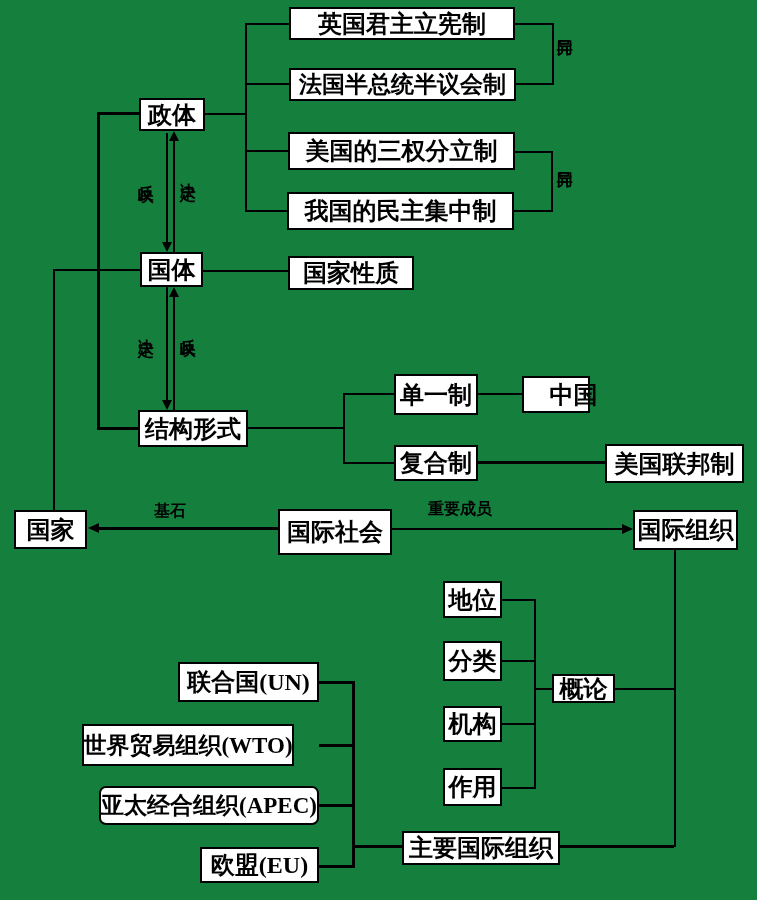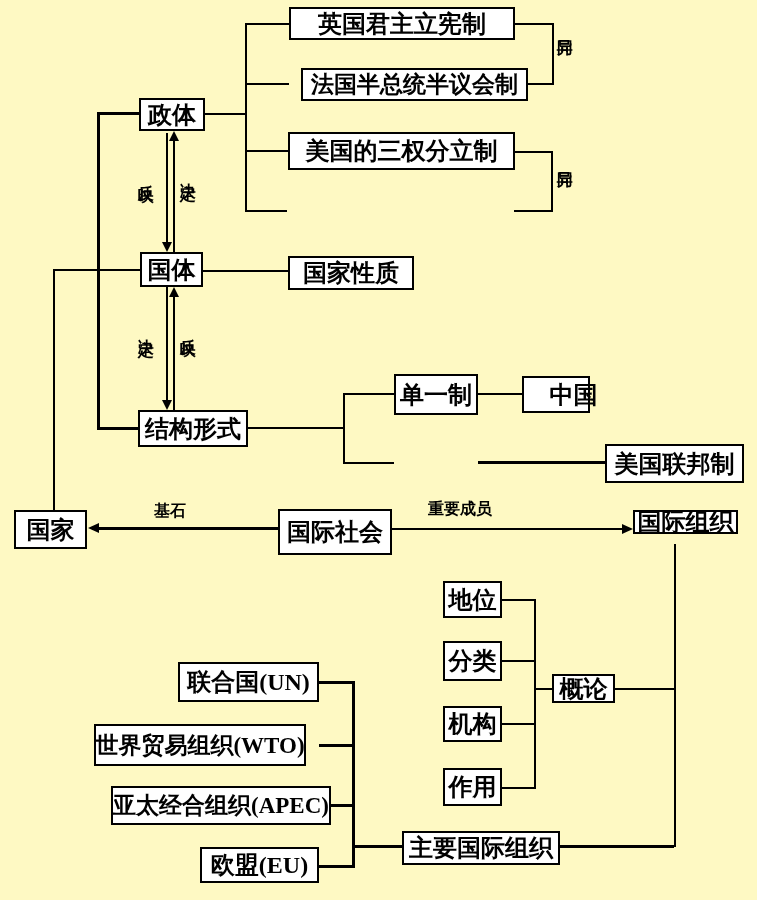--- a/index.html
+++ b/index.html
@@ -1,26 +1,26 @@
 <!DOCTYPE html>
 <html><head>
 <meta charset="utf-8">
 <style>
   html,body{margin:0;padding:0;background:#ffffff;}
   #stage{
-    position:relative;width:757px;height:900px;background:#fef9c3;
+    position:relative;width:757px;height:900px;background:#15803d;
     font-family:"Liberation Serif","DejaVu Serif",serif;color:#000;
     overflow:hidden;
   }
   .node{
     position:absolute;box-sizing:border-box;border:2px solid #000;background:#fff;
     display:flex;align-items:center;justify-content:center;
     font-size:24px;font-weight:bold;white-space:nowrap;line-height:1;
   }
-  .node.small{font-size:23px;margin-left:12px;}
+  .node.small{font-size:23px;}
   .line{position:absolute;background:#000;}
   .elabel{
     position:absolute;font-weight:bold;font-size:16px;white-space:nowrap;line-height:1.05;
   }
   .vert{writing-mode:vertical-rl;text-orientation:upright;letter-spacing:2px;}
   .arrow{position:absolute;width:0;height:0;}
   .arrow.up{border-left:5px solid transparent;border-right:5px solid transparent;border-bottom:10px solid #000;}
   .arrow.down{border-left:5px solid transparent;border-right:5px solid transparent;border-top:10px solid #000;}
   .arrow.left{border-top:5px solid transparent;border-bottom:5px solid transparent;border-right:11px solid #000;}
   .arrow.right{border-top:5px solid transparent;border-bottom:5px solid transparent;border-left:11px solid #000;}
@@ -91,38 +91,40 @@
   <div class="line" style="left:352px;top:681px;width:3px;height:187px;"></div>
   <div class="line" style="left:319px;top:681px;width:36px;height:3px;"></div>
   <div class="line" style="left:319px;top:744px;width:36px;height:3px;"></div>
   <div class="line" style="left:319px;top:804px;width:36px;height:3px;"></div>
   <div class="line" style="left:319px;top:865px;width:36px;height:3px;"></div>
   <div class="line" style="left:352px;top:845px;width:50px;height:3px;"></div>
 
   <div class="node" style="left:289px;top:7px;width:226px;height:33px;">英国君主立宪制</div>
   <div class="node small" style="left:289px;top:68px;width:227px;height:33px;">法国半总统半议会制</div>
   <div class="node" style="left:288px;top:132px;width:227px;height:38px;">美国的三权分立制</div>
+  <div class="node" style="left:287px;top:192px;width:227px;height:38px;">我国的民主集中制</div>
   <div class="node" style="left:139px;top:98px;width:66px;height:33px;">政体</div>
   <div class="node" style="left:140px;top:252px;width:63px;height:35px;">国体</div>
   <div class="node" style="left:288px;top:256px;width:126px;height:34px;">国家性质</div>
   <div class="node" style="left:138px;top:410px;width:110px;height:37px;">结构形式</div>
   <div class="node" style="left:394px;top:374px;width:84px;height:41px;">单一制</div>
   <div class="node" style="left:522px;top:376px;width:68px;height:37px;padding-left:35px;">中国</div>
+  <div class="node" style="left:394px;top:445px;width:84px;height:36px;">复合制</div>
   <div class="node" style="left:605px;top:444px;width:139px;height:39px;">美国联邦制</div>
   <div class="node" style="left:14px;top:510px;width:73px;height:39px;">国家</div>
   <div class="node" style="left:278px;top:509px;width:114px;height:46px;">国际社会</div>
-  <div class="node" style="left:633px;top:510px;width:105px;height:24px;">国际组织</div>
+  <div class="node" style="left:633px;top:510px;width:105px;height:40px;">国际组织</div>
   <div class="node" style="left:443px;top:581px;width:59px;height:37px;">地位</div>
   <div class="node" style="left:443px;top:641px;width:59px;height:40px;">分类</div>
   <div class="node" style="left:443px;top:706px;width:59px;height:36px;">机构</div>
   <div class="node" style="left:443px;top:768px;width:59px;height:38px;">作用</div>
   <div class="node" style="left:552px;top:674px;width:63px;height:29px;">概论</div>
   <div class="node" style="left:178px;top:662px;width:141px;height:40px;">联合国(UN)</div>
   <div class="node small" style="left:82px;top:724px;width:212px;height:42px;">世界贸易组织(WTO)</div>
-  <div class="node small" style="left:99px;top:786px;width:220px;height:39px;">亚太经合组织(APEC)</div>
+  <div class="node small" style="left:99px;top:786px;width:220px;height:39px;border-radius:7px;">亚太经合组织(APEC)</div>
   <div class="node" style="left:200px;top:847px;width:119px;height:36px;">欧盟(EU)</div>
   <div class="node" style="left:402px;top:831px;width:158px;height:34px;">主要国际组织</div>
 
   <div class="elabel vert" style="left:556px;top:26px;">异同</div>
   <div class="elabel vert" style="left:556px;top:158px;">异同</div>
   <div class="elabel vert" style="left:137px;top:172px;">反映</div>
   <div class="elabel vert" style="left:179px;top:170px;">决定</div>
   <div class="elabel vert" style="left:137px;top:326px;">决定</div>
   <div class="elabel vert" style="left:179px;top:326px;">反映</div>
   <div class="elabel" style="left:154px;top:503px;">基石</div>

